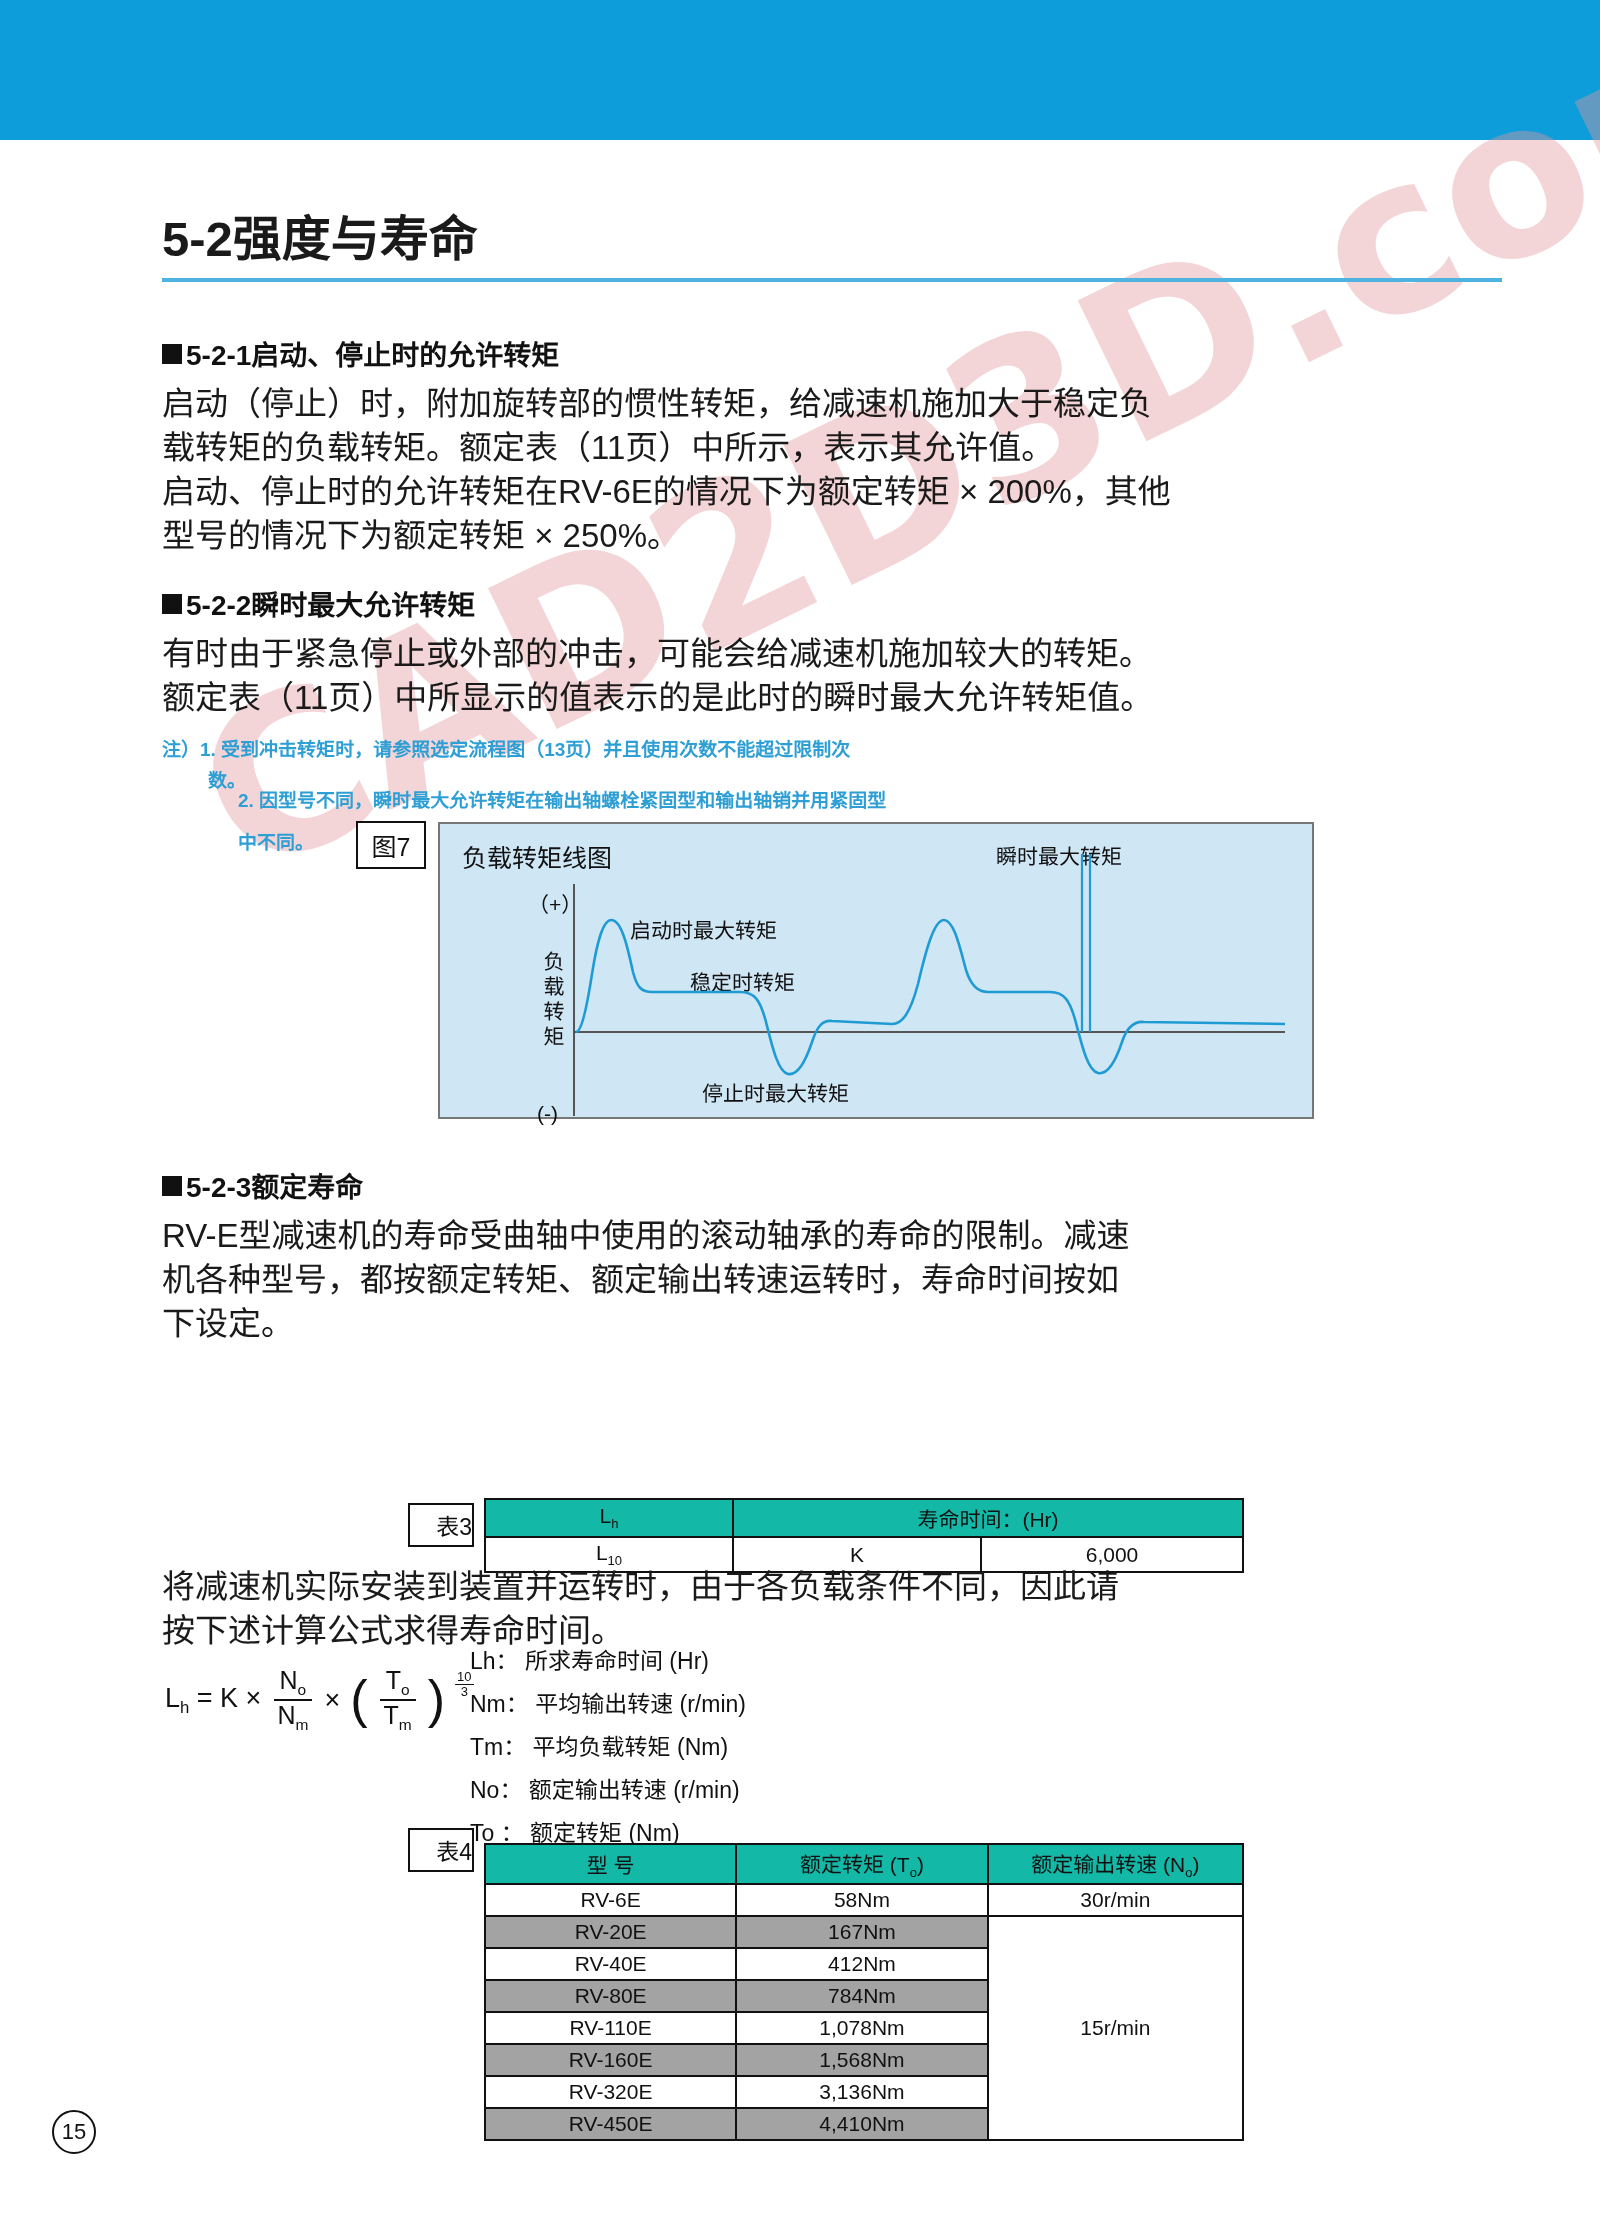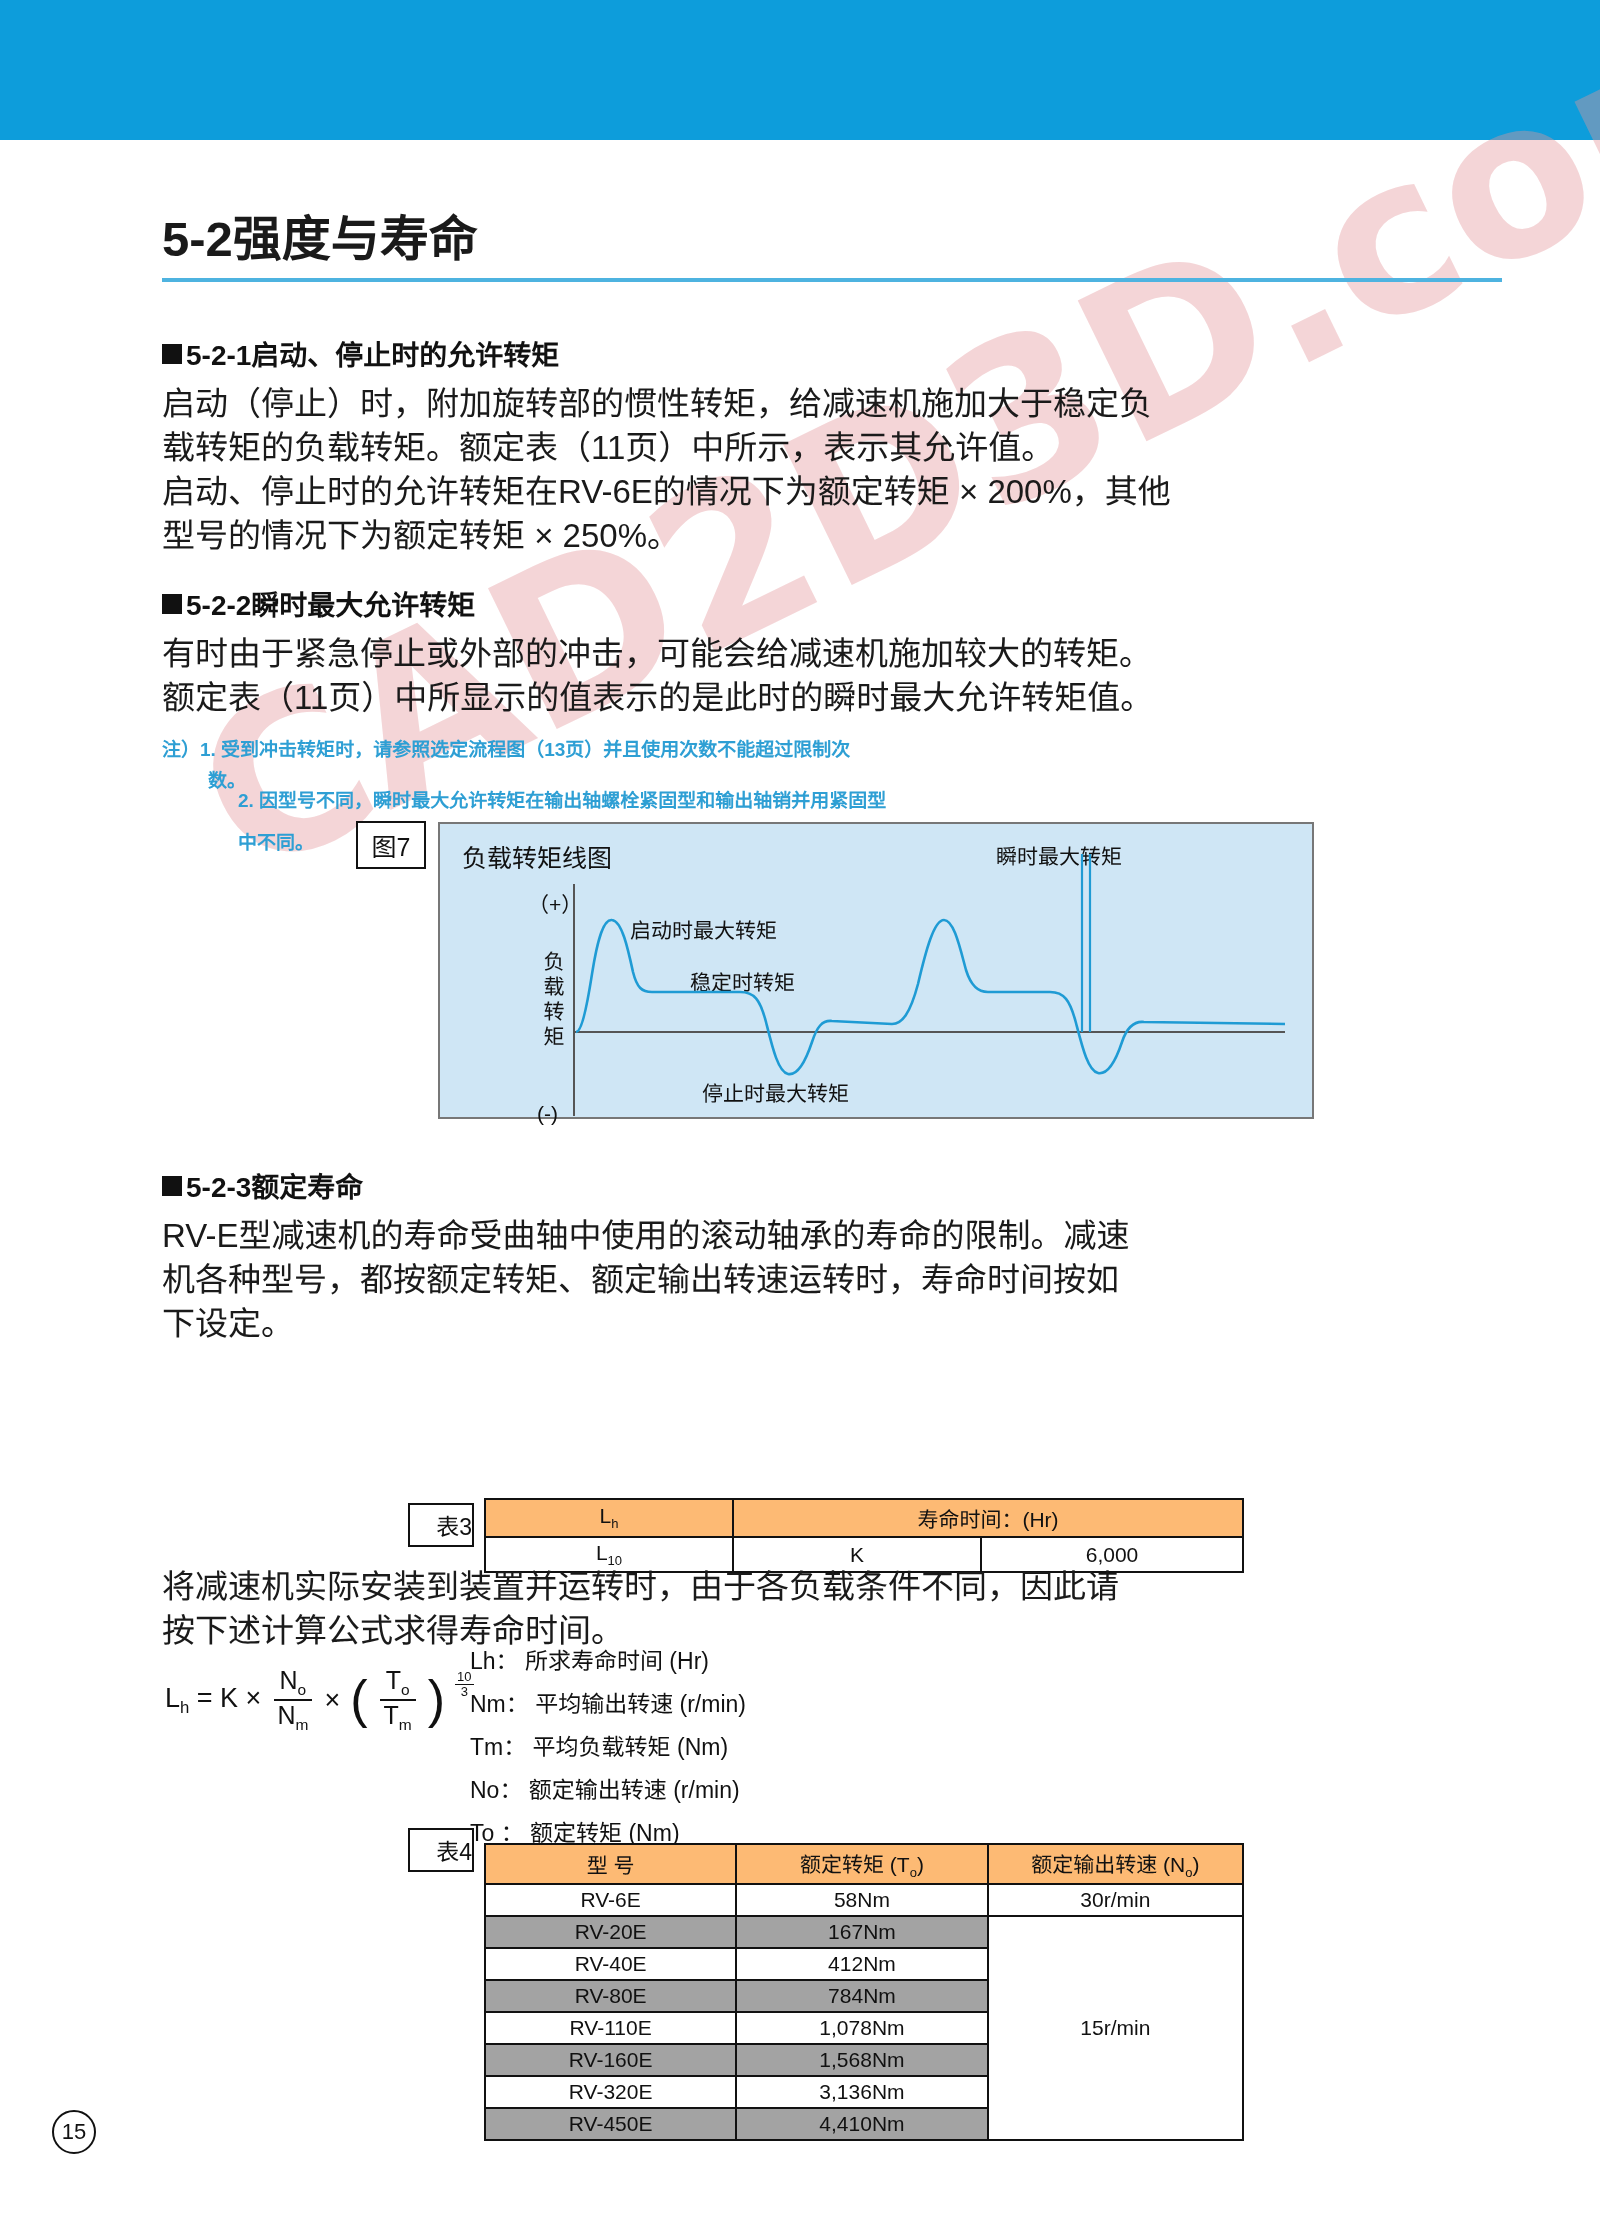--- a/index.html
+++ b/index.html
@@ -82,21 +82,21 @@
     padding:3px 0; width:66px;
   }
   table.dt{
     position:absolute; border-collapse:collapse;
     font-size:21px; color:#111;
   }
   table.dt td, table.dt th{
     border:1px solid #6a6a6a; text-align:center; font-weight:normal;
     padding:3px 6px; height:29px;
   }
-  table.dt .hdr{ background:#fdba74; }
+  table.dt .hdr{ background:#14b8a6; }
   table.dt .alt{ background:#a3a3a3; }
   table.dt .outer{ border:2px solid #111; }
 
   
   .formula{
     position:absolute; font-size:27px; color:#111;
     display:flex; align-items:center; gap:10px;
   }
   .frac{ display:inline-flex; flex-direction:column; align-items:center;
          font-size:25px; line-height:1.05; }

